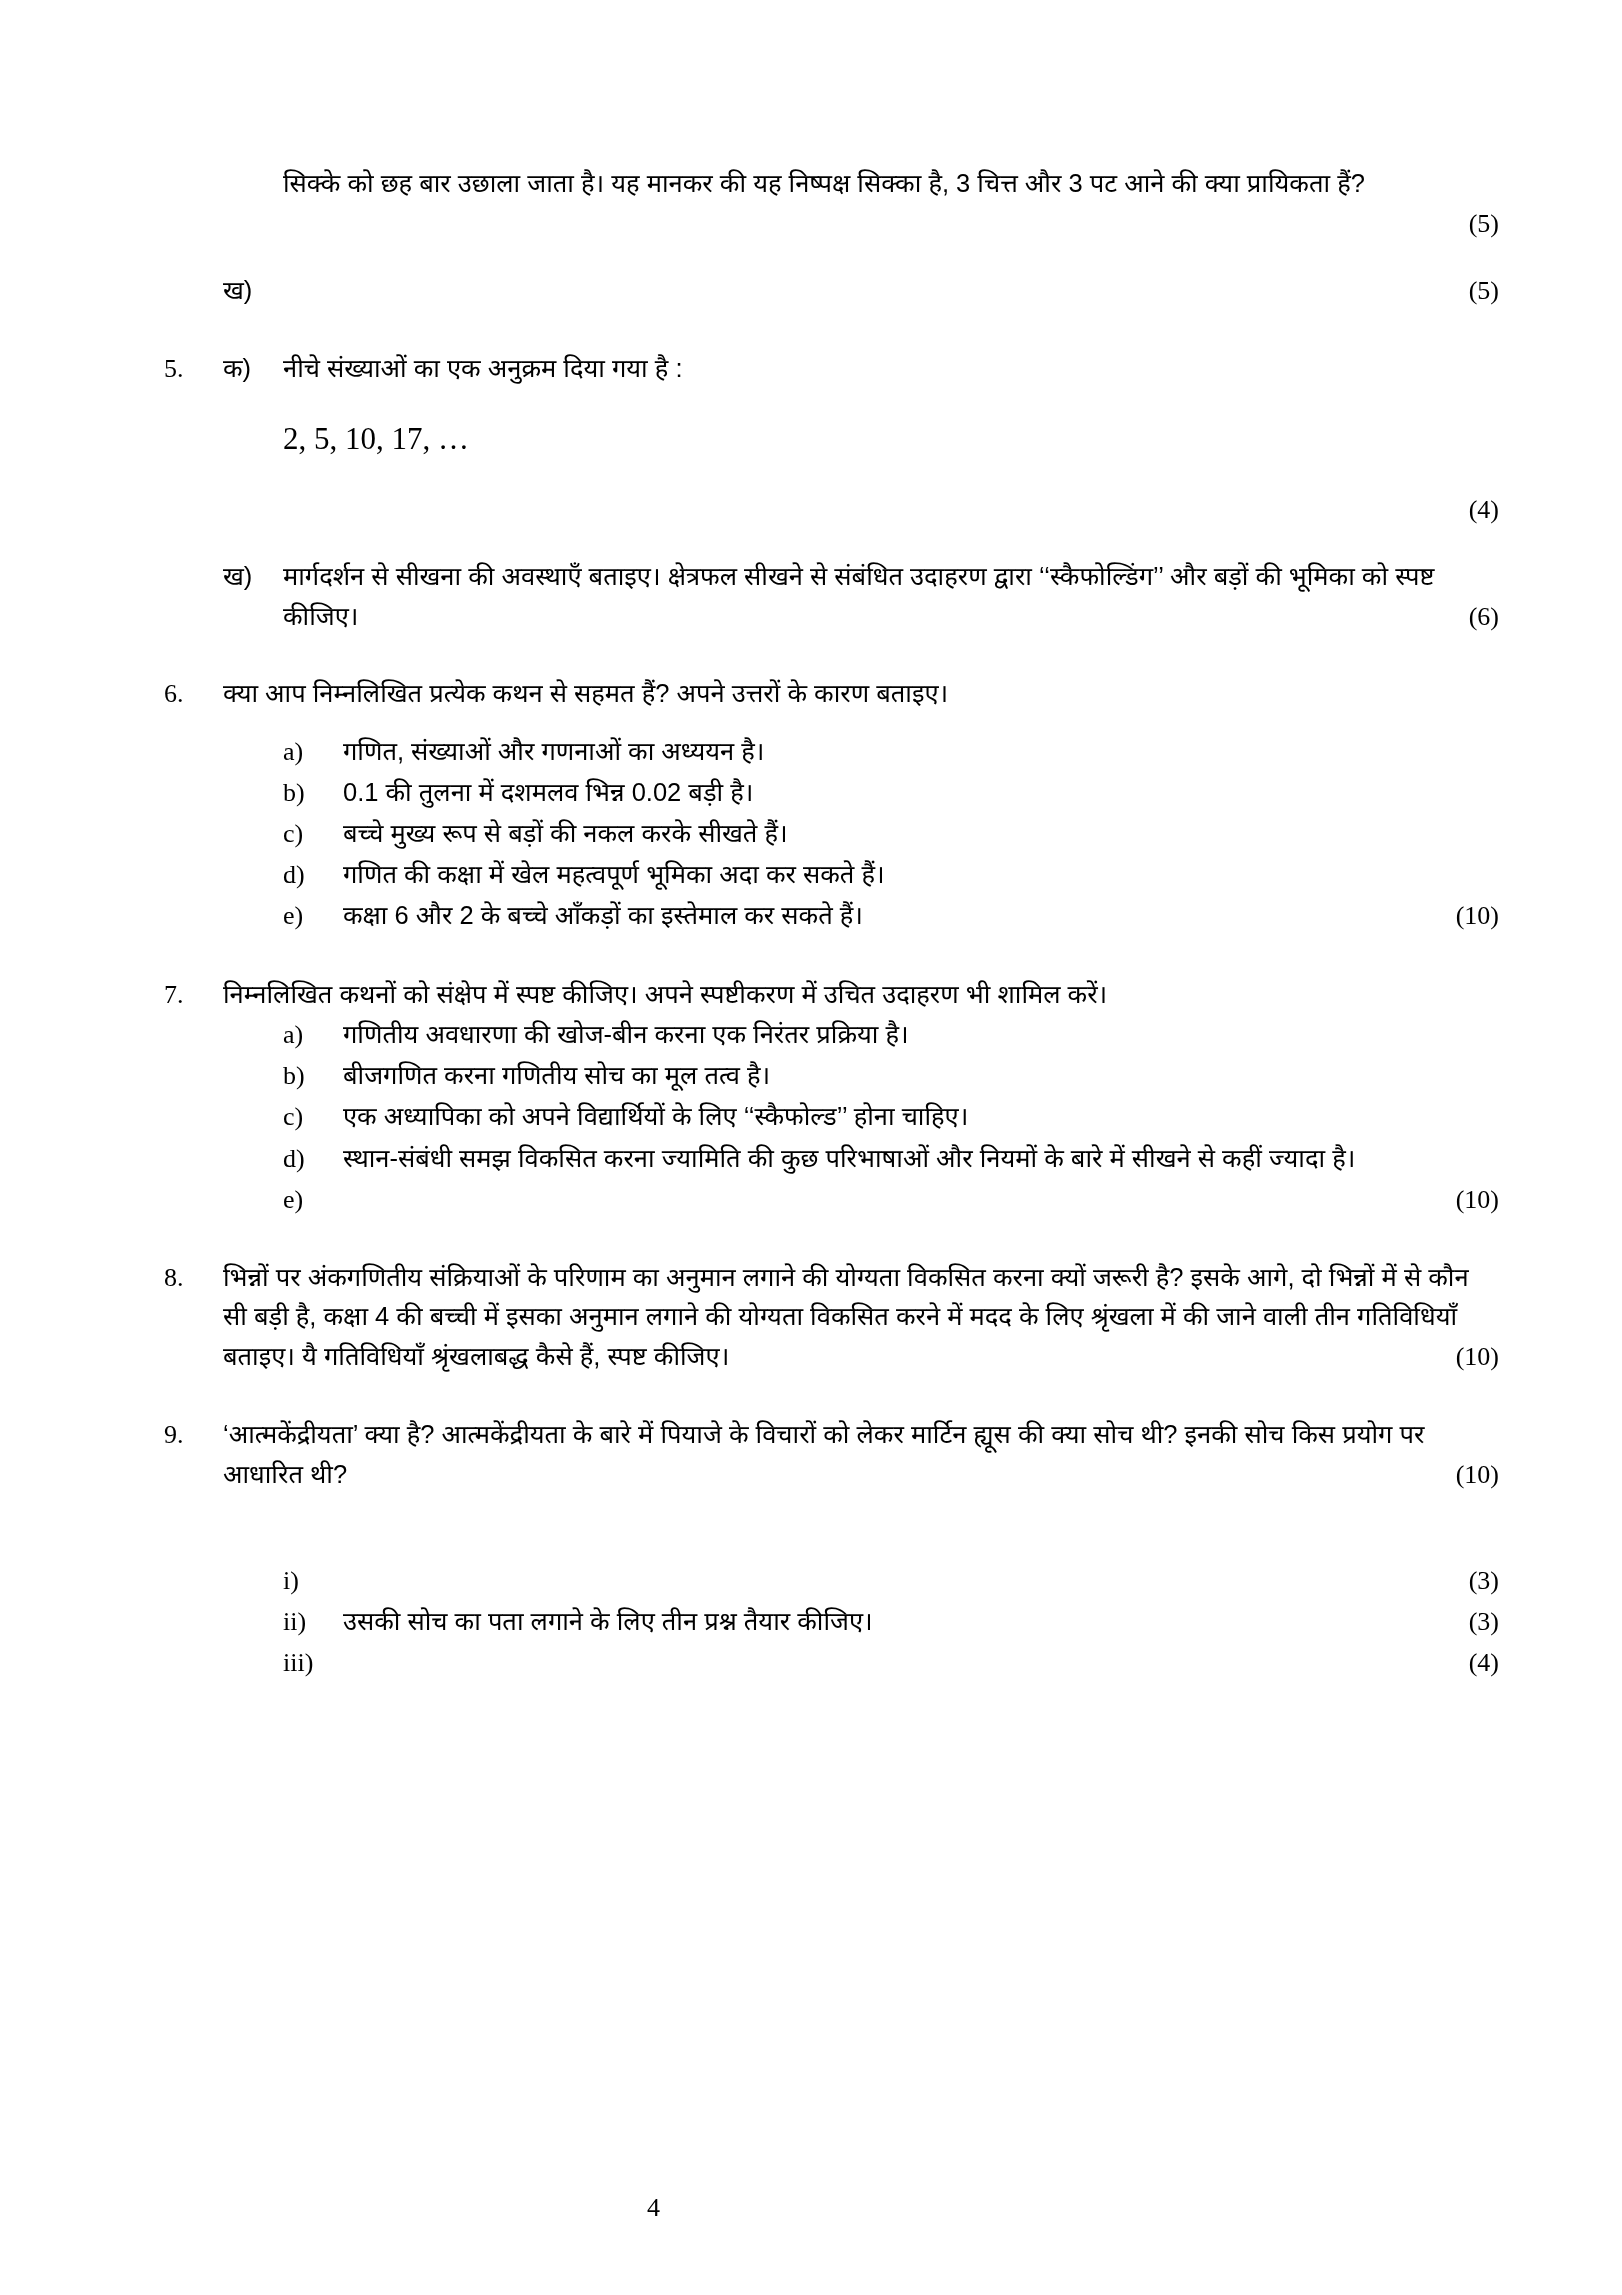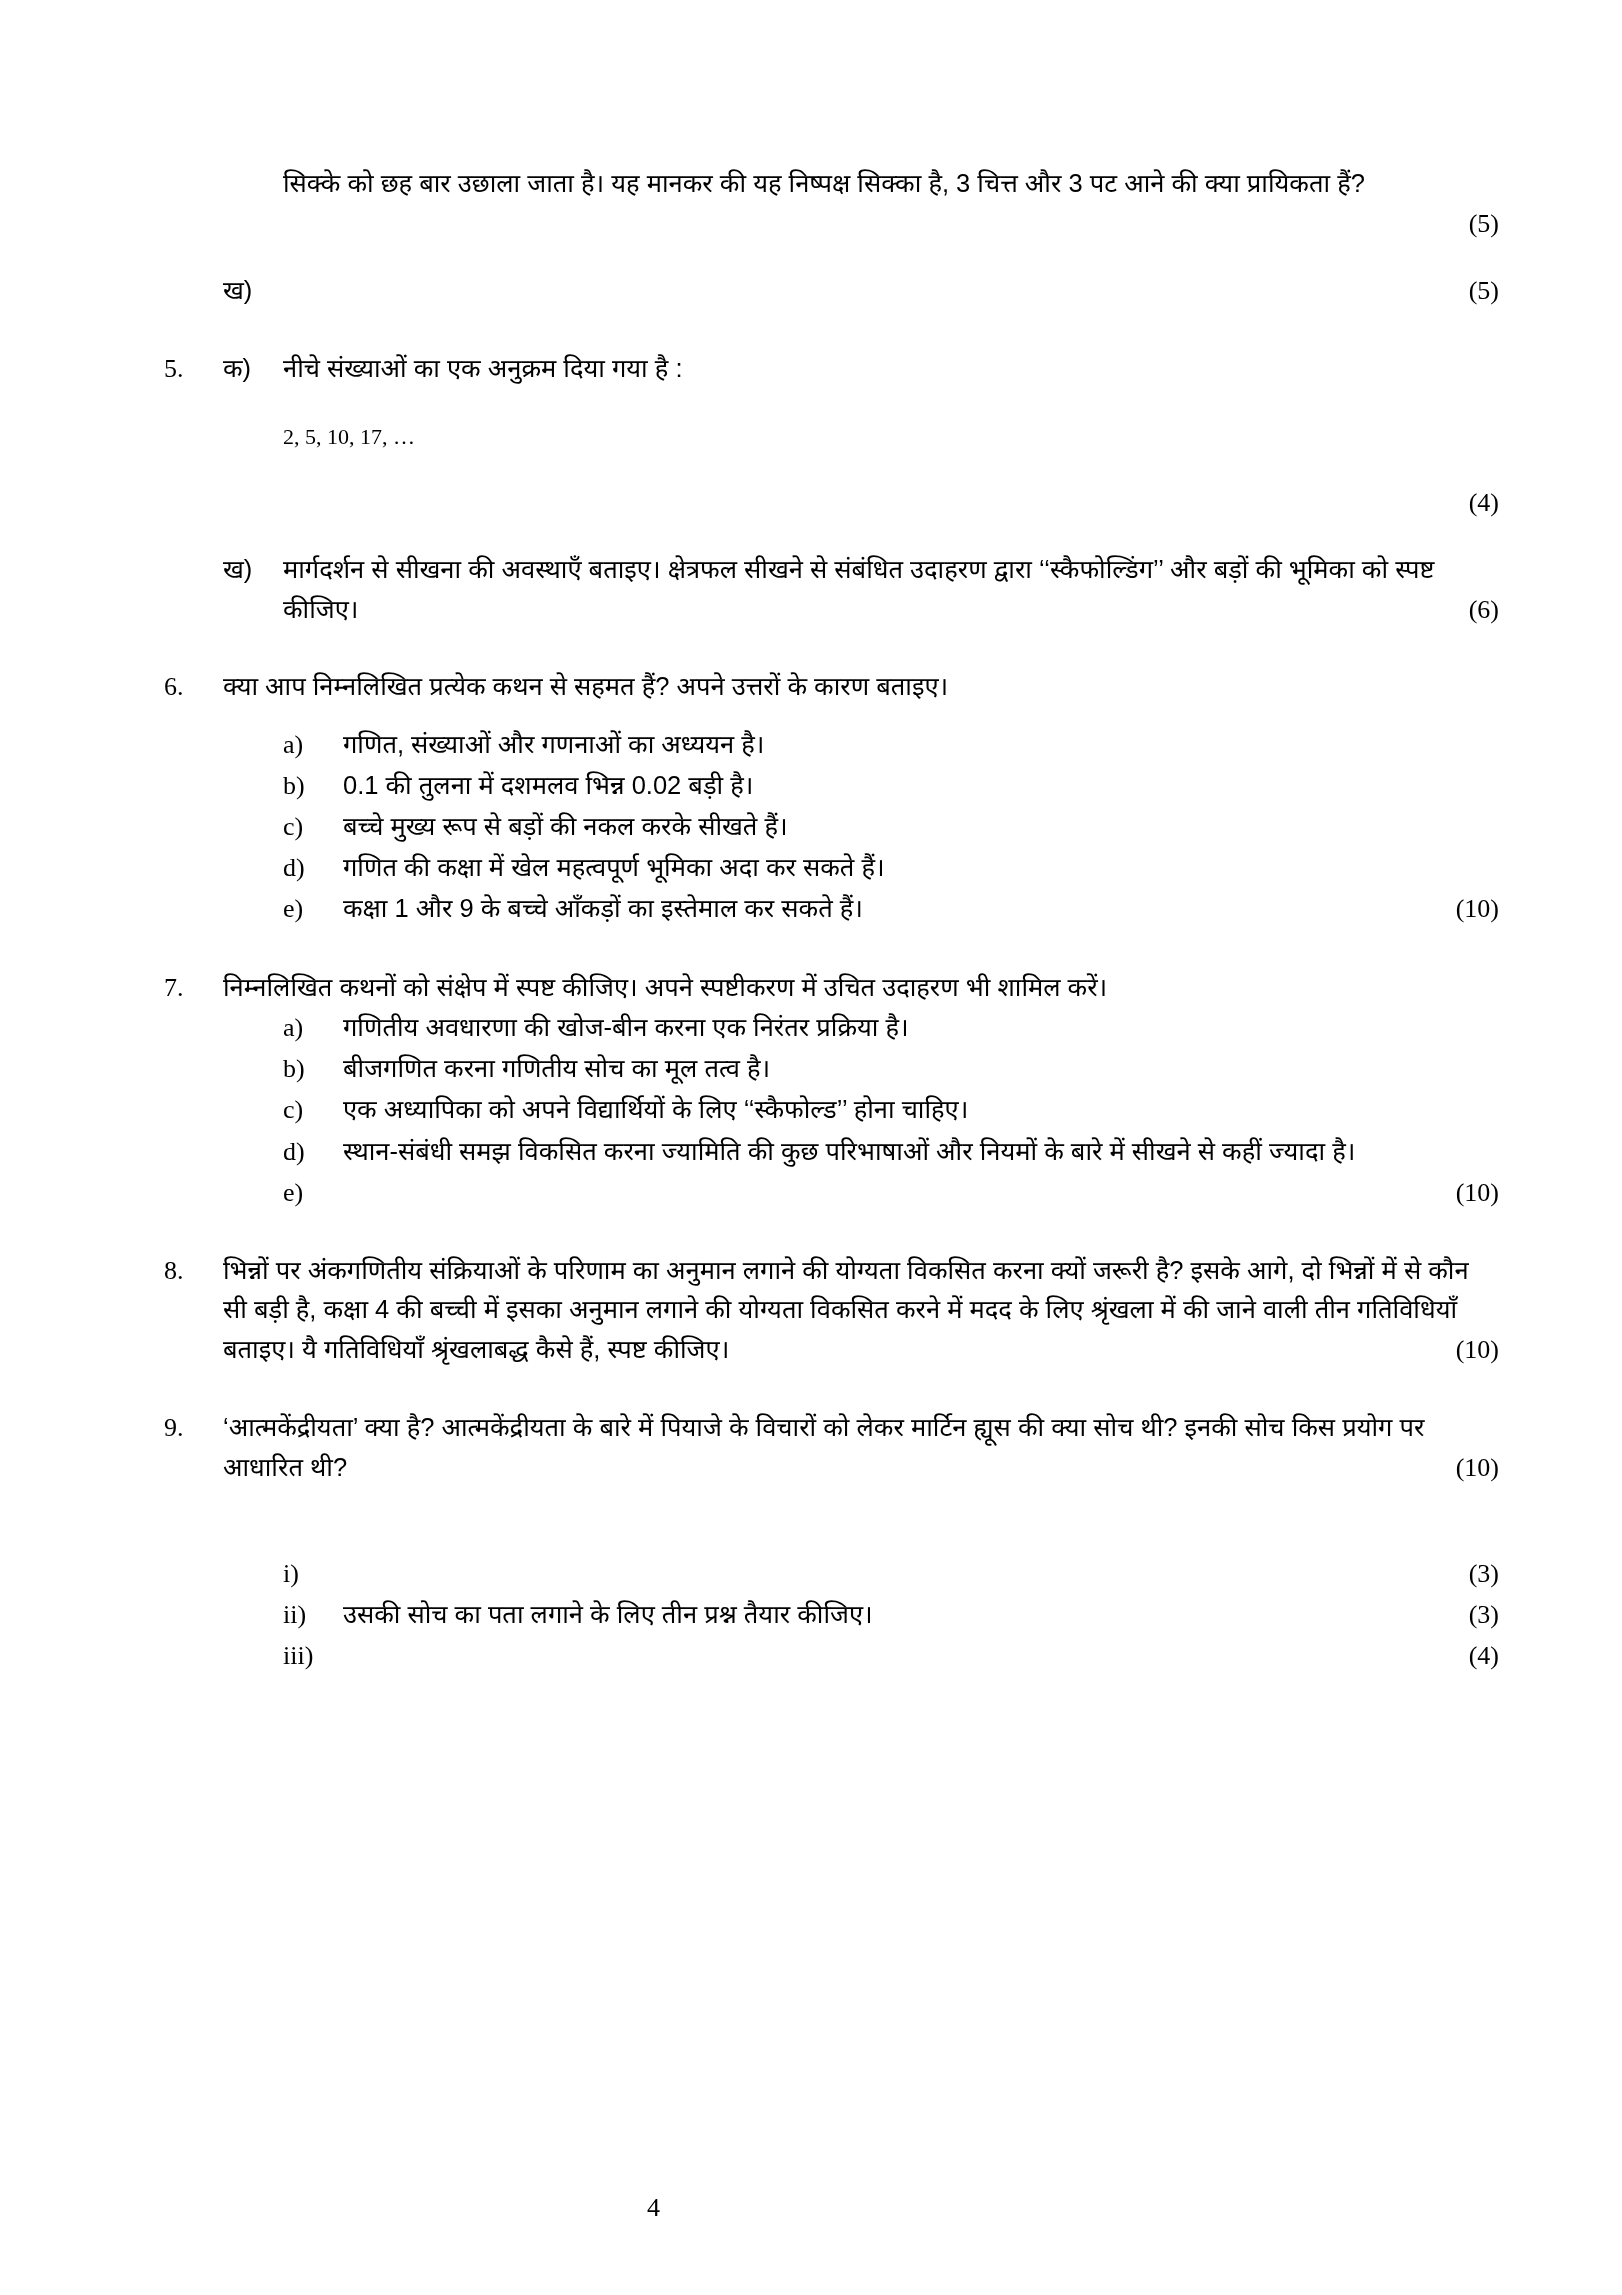--- a/index.html
+++ b/index.html
@@ -60,21 +60,21 @@
     text-align: right;
     font-family: "Liberation Serif", serif;
     font-size: 26px;
   }
   .gap-s { height: 17px; }
   .gap-m { height: 27.5px; }
   .gap-l { height: 38px; }
 
   .seq {
     font-family: "Liberation Serif", serif;
-    font-size: 22px;
+    font-size: 31px;
     line-height: 1.5;
   }
 
   
   .letter-list { margin: 0; padding: 0; }
   .litem {
     display: flex;
     align-items: flex-start;
   }
   .litem .lmark {
@@ -195,21 +195,21 @@
             <div class="lmark">c)</div>
             <div class="ltext">बच्चे मुख्य रूप से बड़ों की नकल करके सीखते हैं।</div>
           </div>
           <div class="litem">
             <div class="lmark">d)</div>
             <div class="ltext">गणित की कक्षा में खेल महत्वपूर्ण भूमिका अदा कर सकते हैं।</div>
           </div>
           <div class="litem">
             <div class="lmark">e)</div>
             <div class="ltext">
-              <span>कक्षा 1 और 9 के बच्चे आँकड़ों का इस्तेमाल कर सकते हैं।</span>
+              <span>कक्षा 6 और 2 के बच्चे आँकड़ों का इस्तेमाल कर सकते हैं।</span>
               <span class="marks">(10)</span>
             </div>
           </div>
         </div>
       </div>
     </div>
 
     <div class="gap-l"></div>
 
     <div class="qrow">

